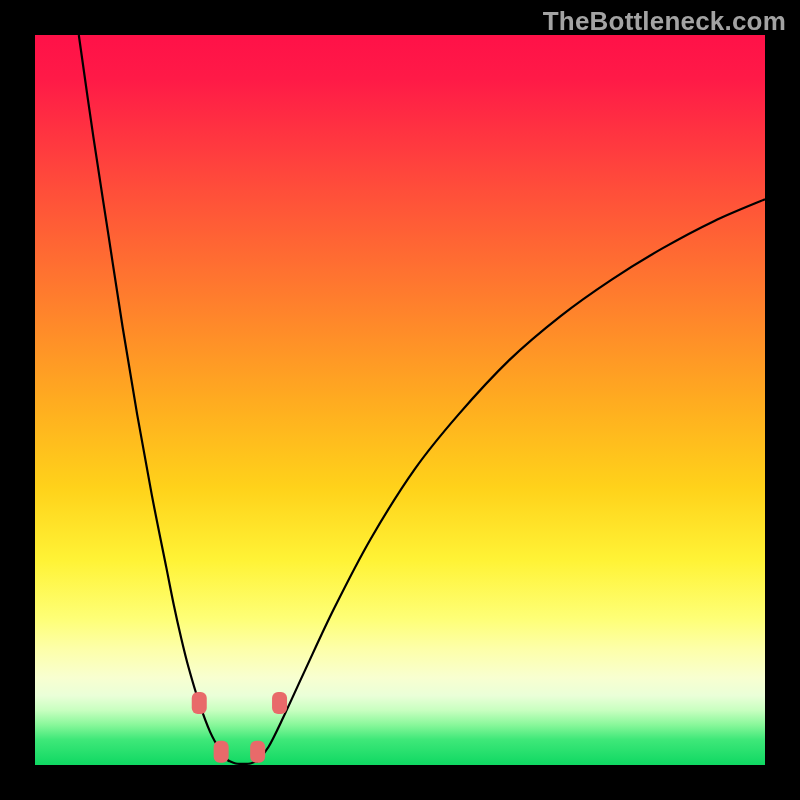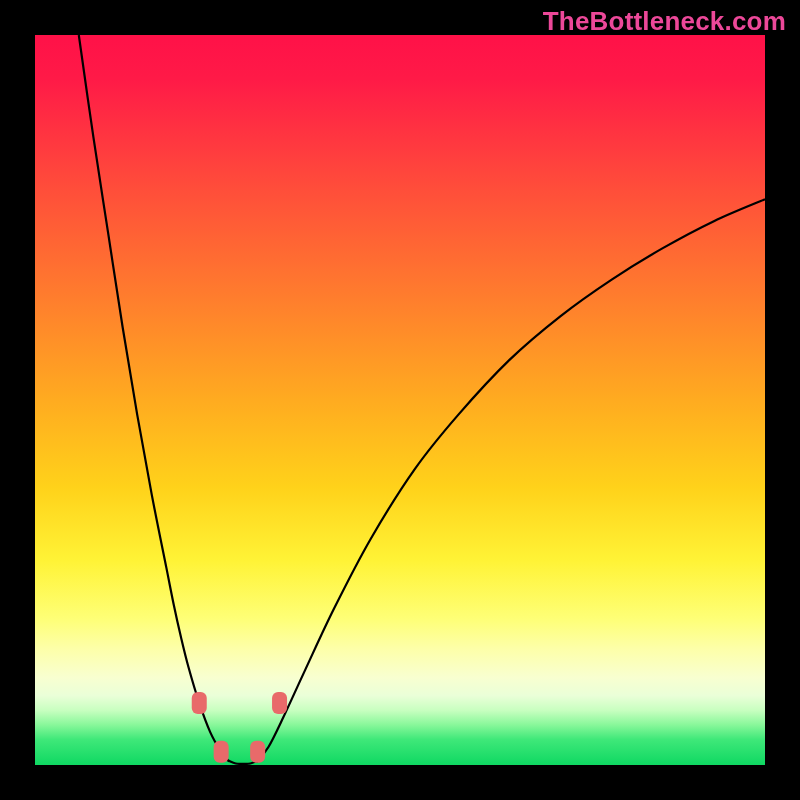--- a/index.html
+++ b/index.html
@@ -16,21 +16,21 @@
     left: 0;
     top: 0;
     width: 800px;
     height: 800px;
     background: #000;
   }
   .watermark {
     position: absolute;
     top: 6px;
     right: 14px;
-    color: #ec4899;
+    color: #a3a3a3;
     font-size: 26px;
     font-weight: 600;
     letter-spacing: 0.2px;
     z-index: 5;
   }
   .plot {
     position: absolute;
     left: 35px;
     top: 35px;
     width: 730px;

